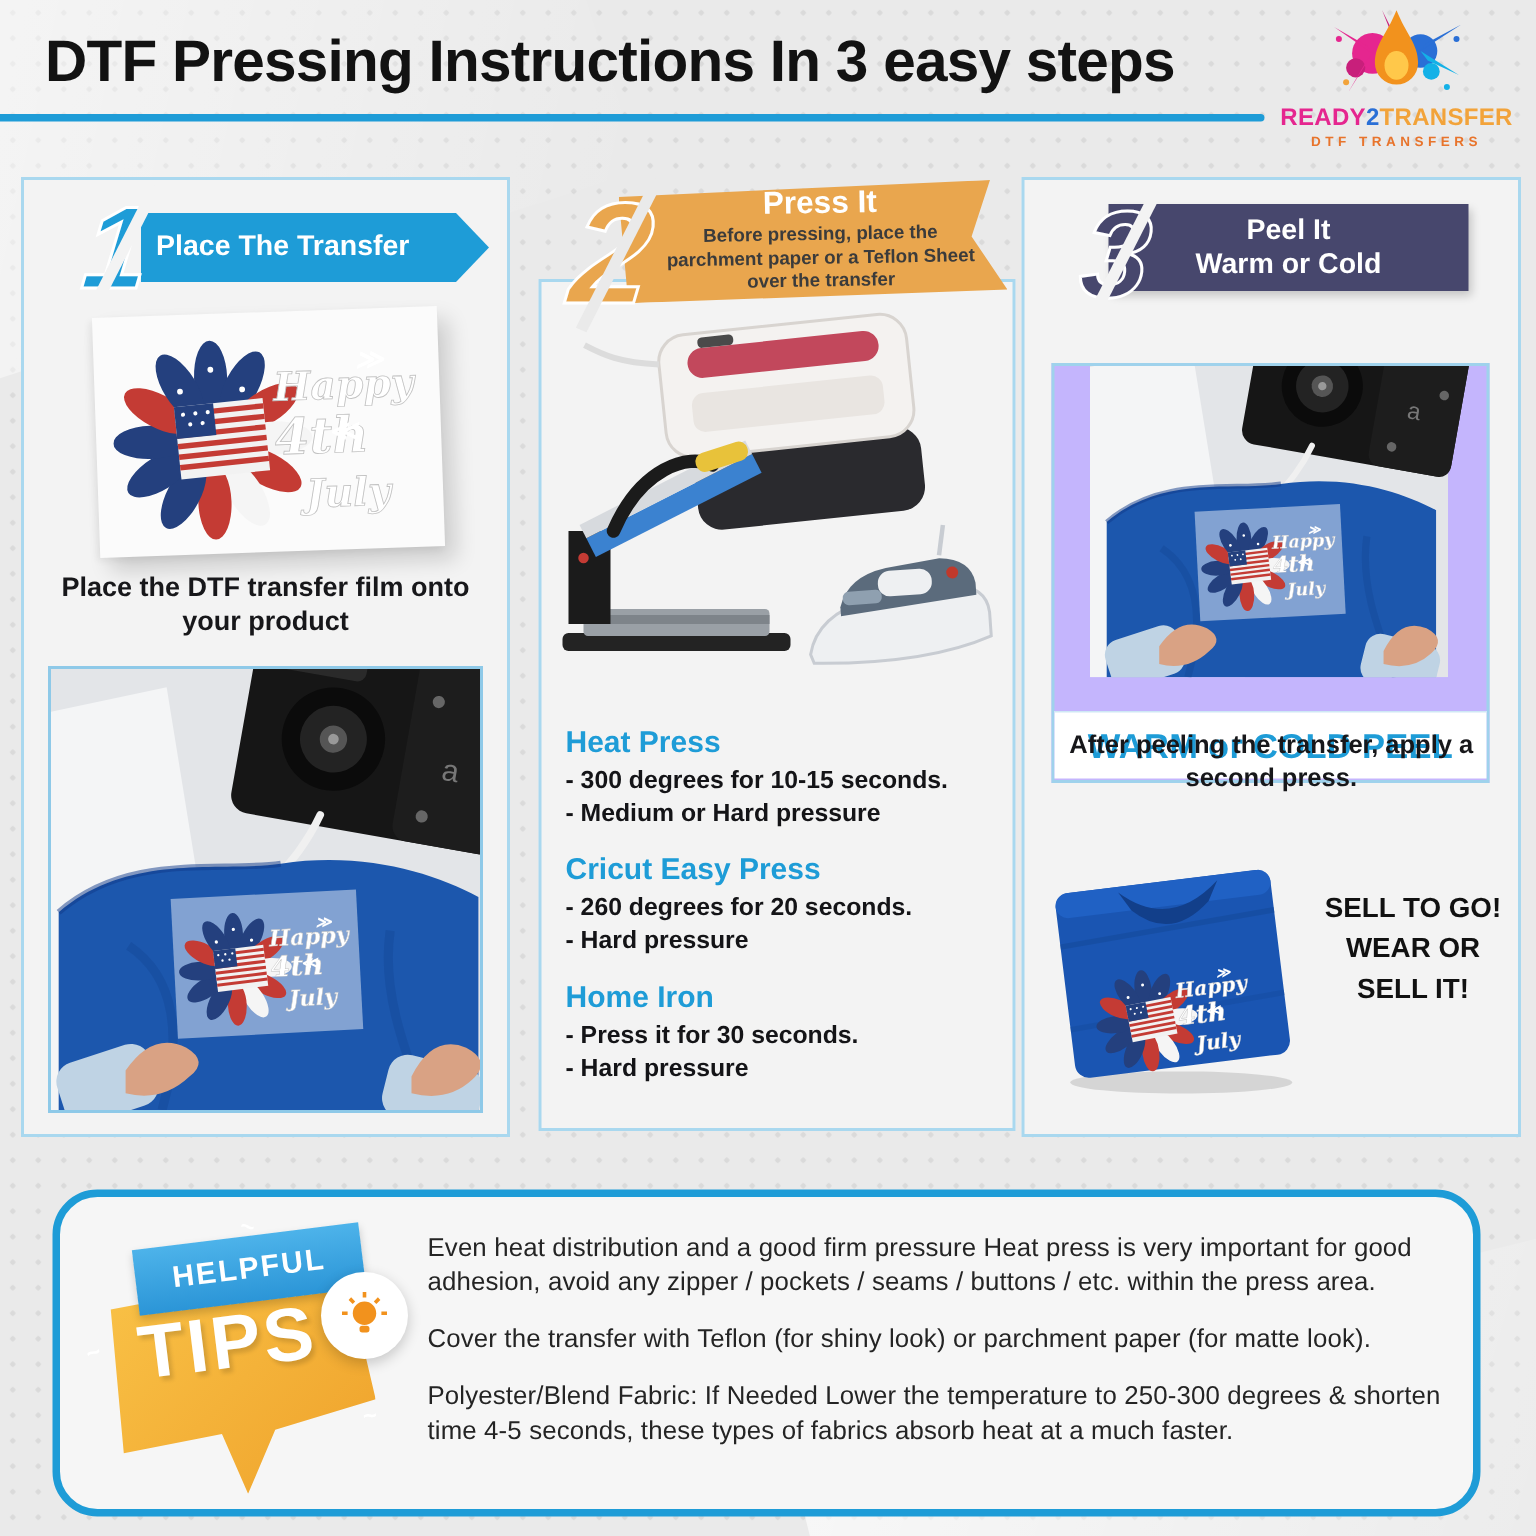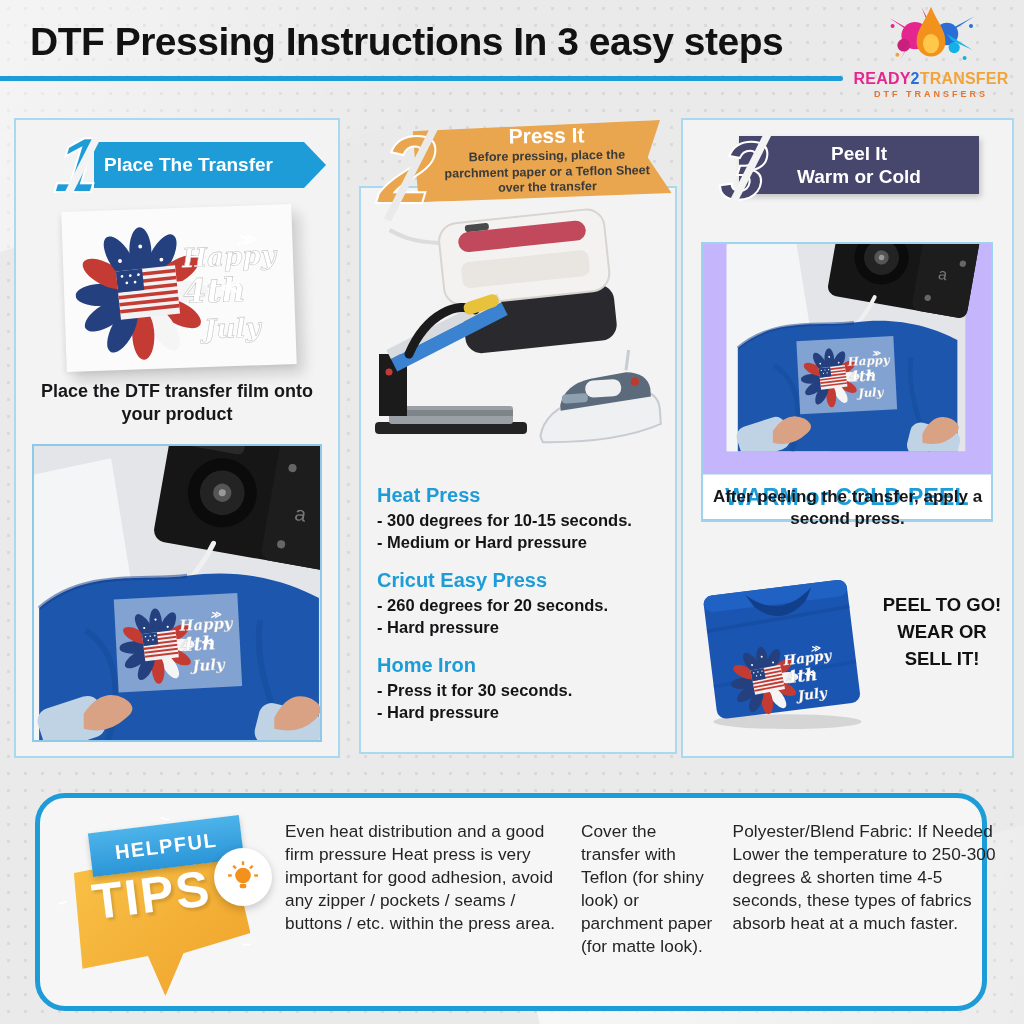--- a/index.html
+++ b/index.html
@@ -99,21 +99,21 @@
     clip-path:polygon(2% 16%,90% 0,100% 60%,62% 72%,51% 100%,42% 73%,5% 80%);}
   .badge-blue{position:absolute;left:26px;top:8px;width:152px;height:44px;
     background:linear-gradient(#4db3ea,#2b95d7);transform:rotate(-7deg);
     box-shadow:0 3px 6px rgba(0,0,0,.18);display:flex;align-items:center;justify-content:center;
     color:#fff;font-weight:800;font-size:20px;letter-spacing:1.5px;}
   .badge-tips{position:absolute;left:28px;top:50px;font-size:50px;font-weight:800;color:#fff;
     transform:rotate(-7deg);letter-spacing:2px;text-shadow:2px 3px 3px rgba(0,0,0,.14);}
   .badge-circle{position:absolute;right:2px;top:32px;width:58px;height:58px;border-radius:50%;
     background:#fff;box-shadow:0 3px 9px rgba(0,0,0,.2);display:flex;align-items:center;justify-content:center;}
   .squig{position:absolute;color:#fff;font-weight:800;font-size:16px;}
-  .tips-text{position:absolute;left:245px;top:22px;width:712px;display:flex;flex-direction:row;gap:15px;}
+  .tips-text{position:absolute;left:245px;top:22px;width:712px;display:flex;flex-direction:column;gap:15px;}
   .tips-text p{margin:0;font-size:17.2px;line-height:1.34;color:#242424;font-weight:400;letter-spacing:.1px;}
 </style>
 </head>
 <body>
 
 <svg width="0" height="0" style="position:absolute" aria-hidden="true">
   <defs>
     <symbol id="sym-design" viewBox="0 0 150 110">
       <g>
         <ellipse cx="48" cy="28" rx="8" ry="18" fill="#24407e"></ellipse>
@@ -346,21 +346,21 @@
     </div>
     <div class="peel-label">WARM or COLD PEEL</div>
   </div>
   <p class="caption cap-3">After peeling the transfer, apply a second press.</p>
   <div class="folded">
     <svg width="185" height="195" viewBox="0 0 200 180">
         <use href="#sym-folded"></use>
       </svg>
   </div>
   <div class="ready">
-    <span>PEEL TO GO!</span>
+    <span>SELL TO GO!</span>
     <span>WEAR OR</span>
     <span>SELL IT!</span>
   </div>
 </section>
 
 <section class="tips">
   <div class="badge">
     <div class="badge-yellow"></div>
     <div class="badge-blue">HELPFUL</div>
     <div class="badge-tips">TIPS</div>

